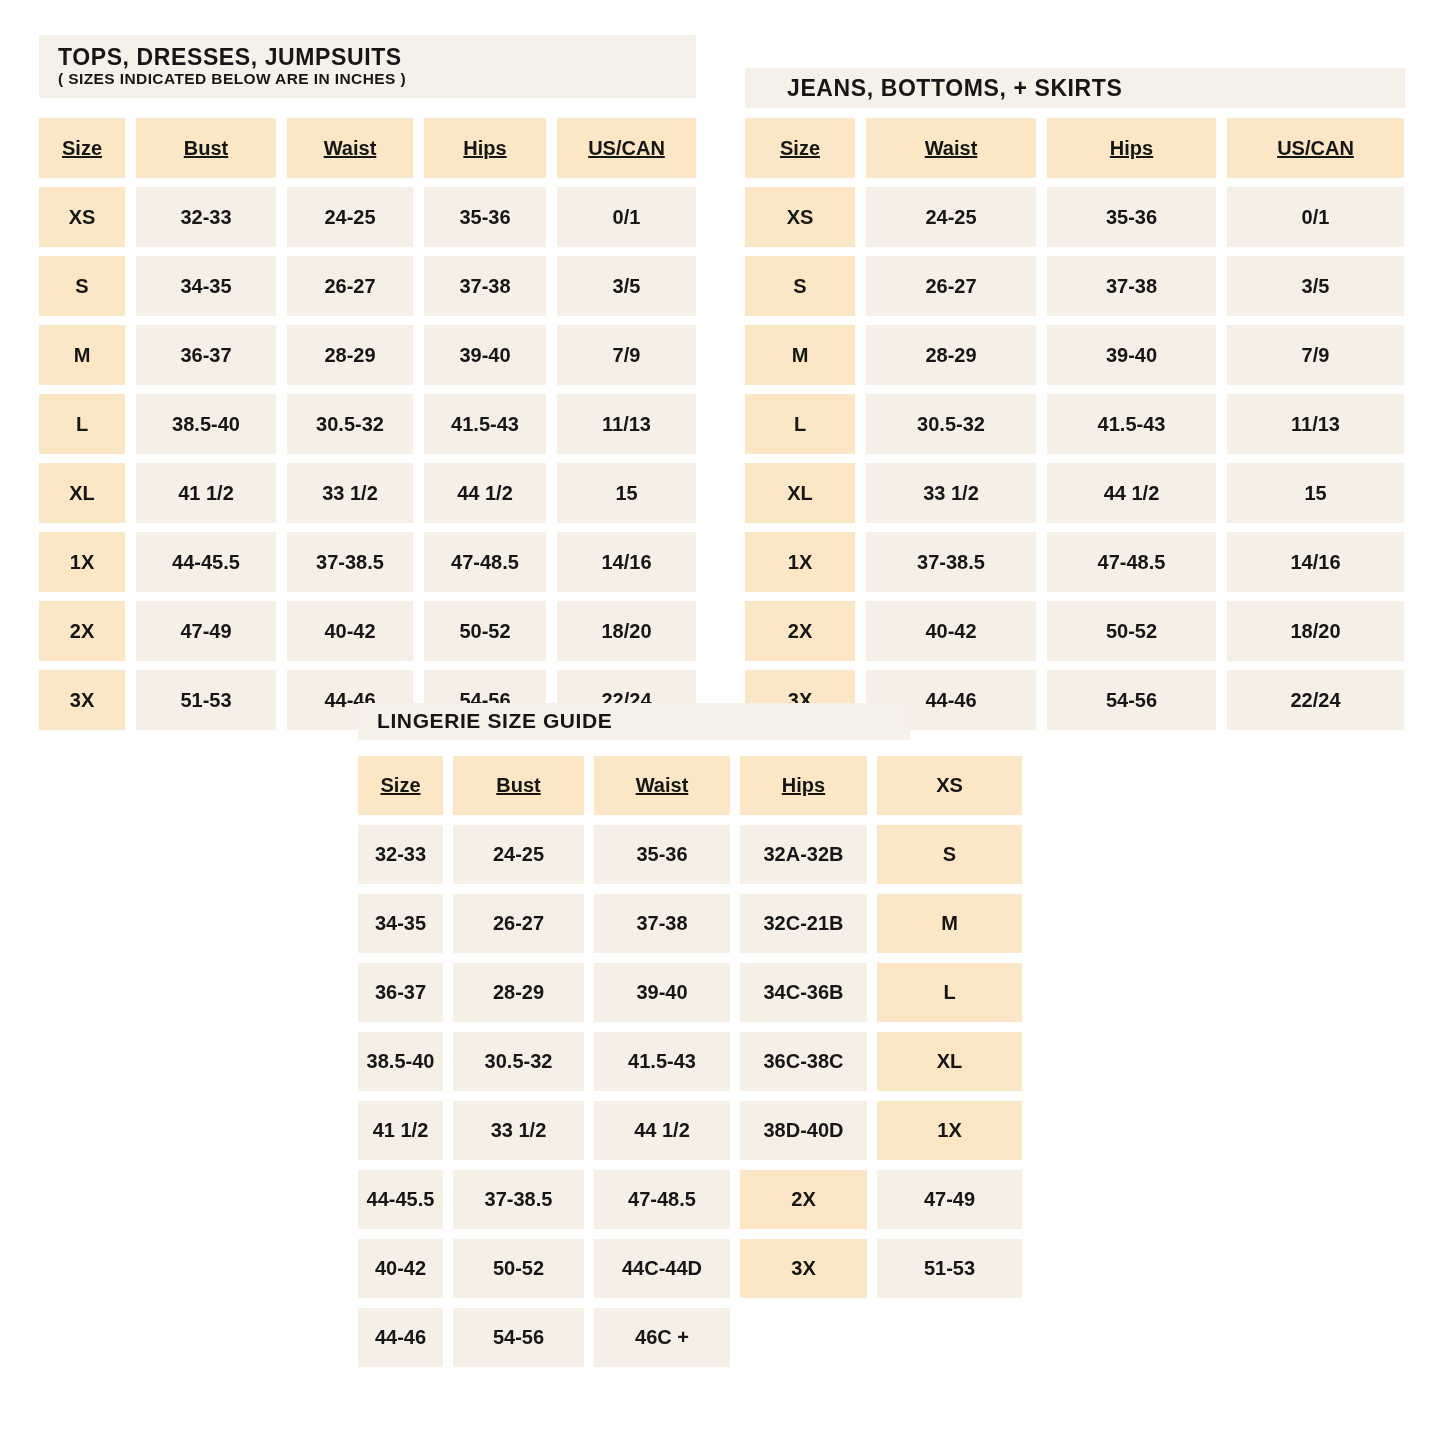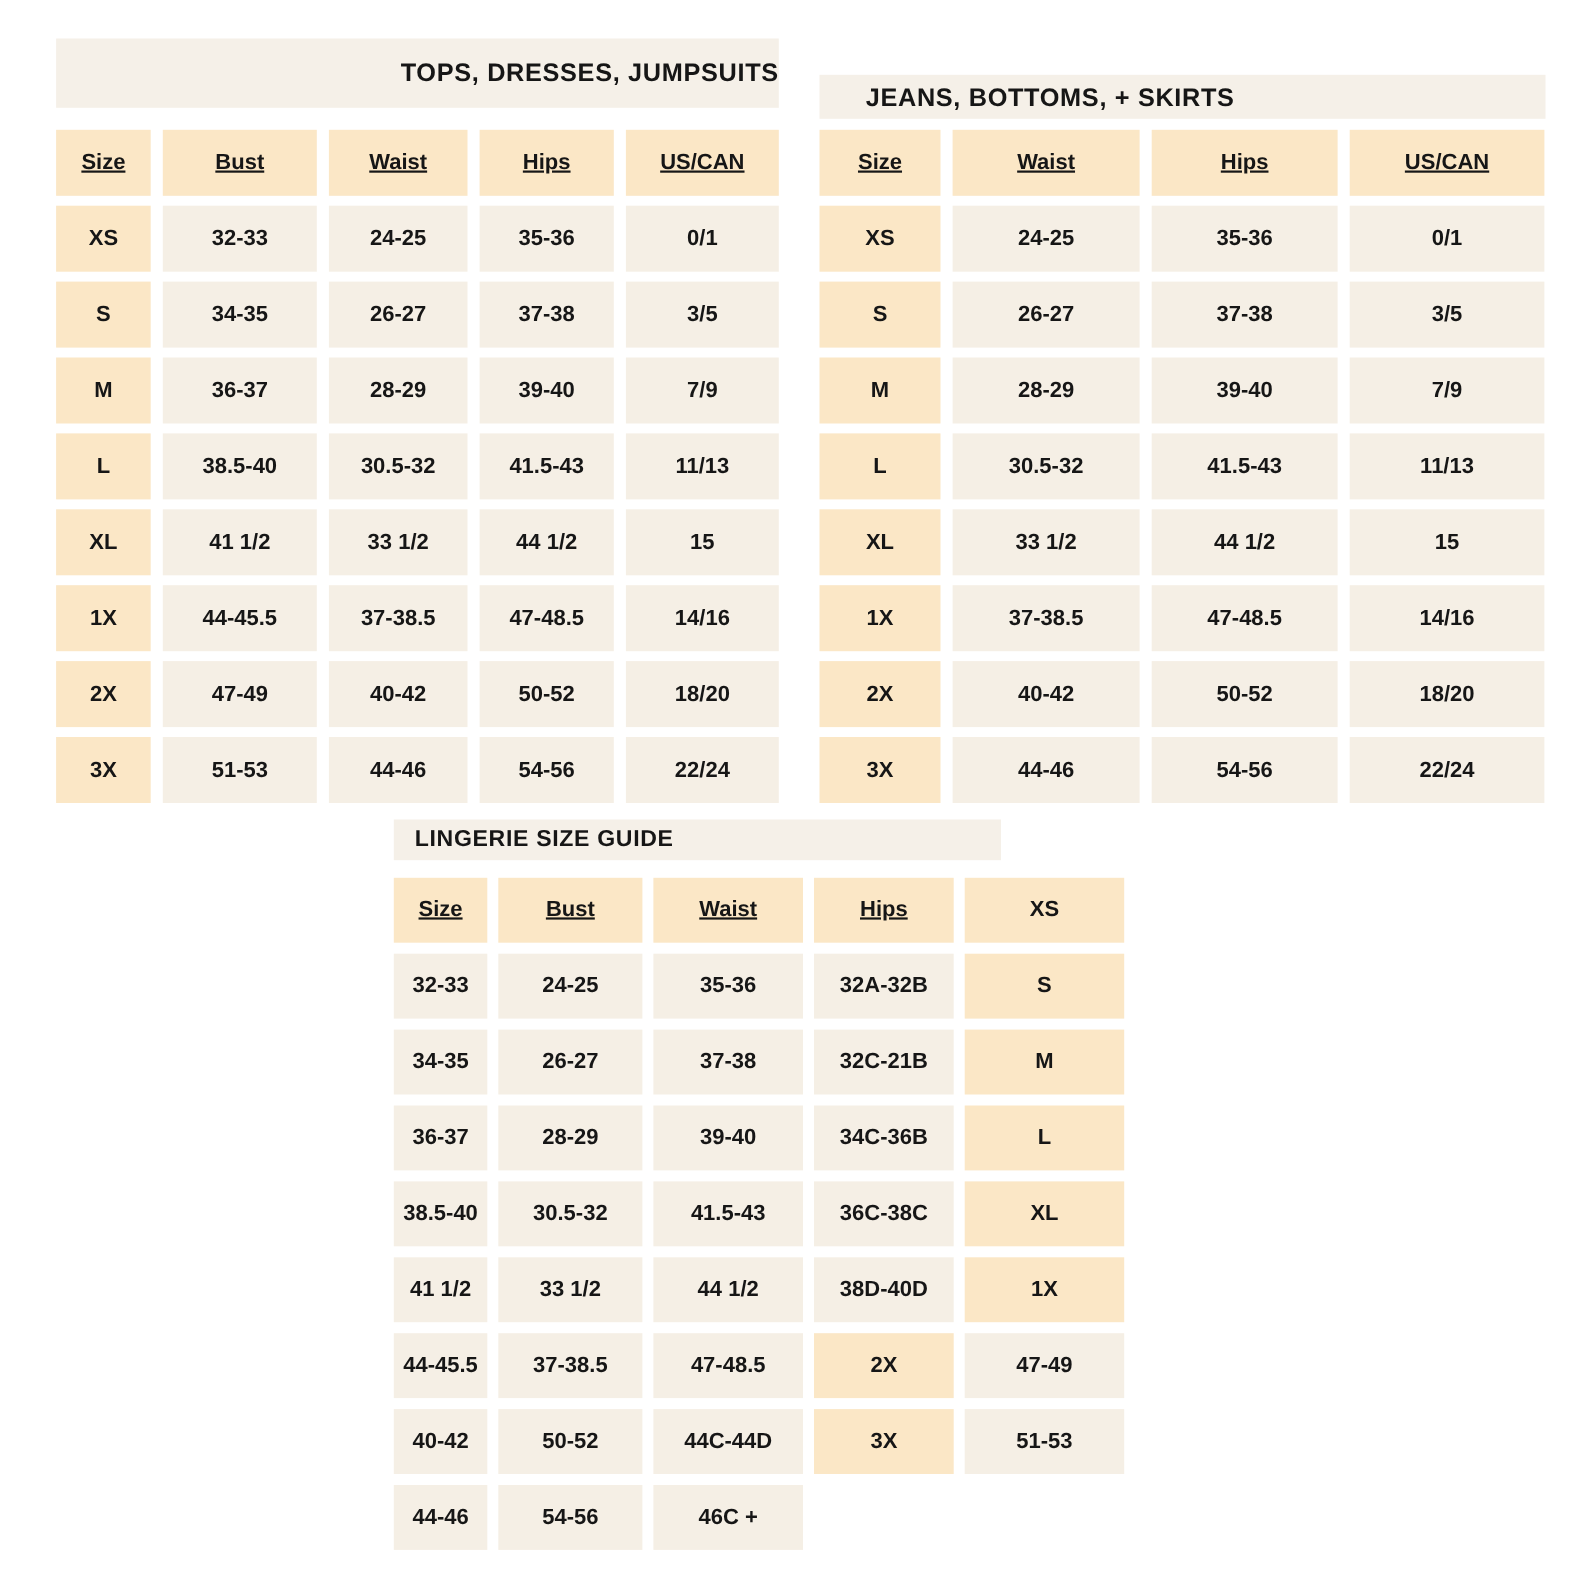--- a/index.html
+++ b/index.html
@@ -10,23 +10,23 @@
   }
   *{margin:0;padding:0;box-sizing:border-box;}
   html,body{background:#ffffff;}
   body{
     width:1445px;height:1445px;
     position:relative;overflow:hidden;
     font-family:"Liberation Sans","DejaVu Sans",sans-serif;
     color:var(--ink);
   }
   .size-table{position:absolute;}
-  .tops{left:51px;top:35px;width:657px;text-align:right;}
+  .tops{left:39px;top:35px;width:657px;}
   .jeans{left:745px;top:68px;width:660px;}
-  .lingerie{left:358px;top:745px;width:552px;}
+  .lingerie{left:358px;top:703px;width:552px;}
 
   .title-bar{
     background:var(--titlebg);
     display:flex;flex-direction:column;justify-content:center;
     padding-left:19px;
   }
   .tops .title-bar{height:63px;}
   .jeans .title-bar{height:40px;padding-left:42px;}
   .lingerie .title-bar{height:37px;}
   .title-text{
@@ -67,20 +67,21 @@
   .cell.head{background:var(--peach);text-decoration:underline;}
   .cell.sizecol{background:var(--peach);}
   .cell.data{background:var(--cream);}
 </style>
 </head>
 <body style="background: rgb(255, 255, 255);">
 
 <section class="size-table tops">
   <div class="title-bar">
     <div class="title-text">TOPS, DRESSES, JUMPSUITS</div>
+    <div class="subtitle-text">( SIZES INDICATED BELOW ARE IN INCHES )</div>
   </div>
   <div class="grid">
       <div class="cell head">Size</div>
       <div class="cell head">Bust</div>
       <div class="cell head">Waist</div>
       <div class="cell head">Hips</div>
       <div class="cell head">US/CAN</div>
       <div class="cell sizecol">XS</div>
       <div class="cell data">32-33</div>
       <div class="cell data">24-25</div>

